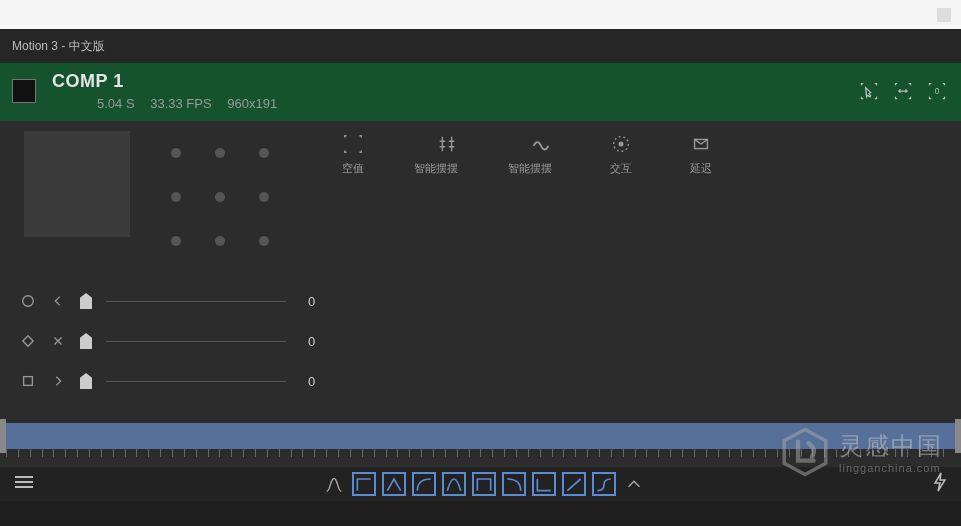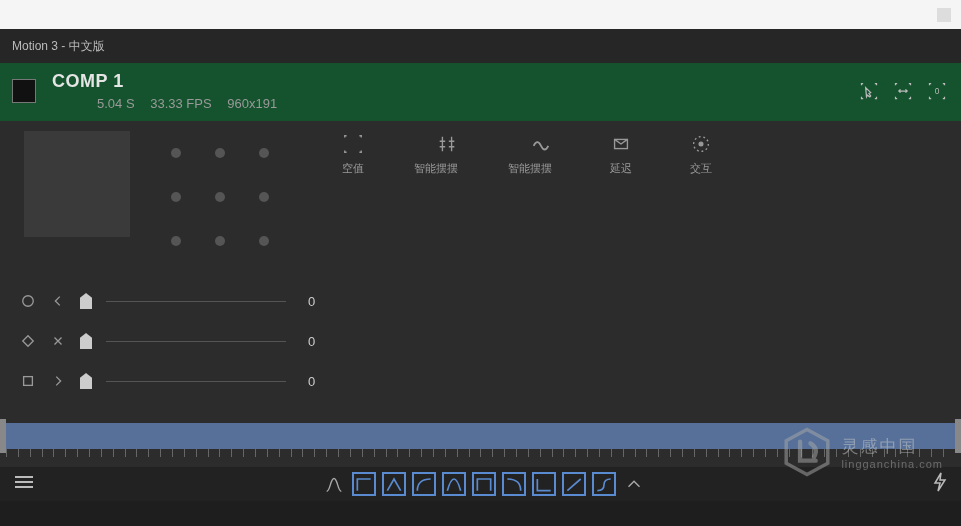--- a/index.html
+++ b/index.html
@@ -52,21 +52,21 @@
   .ease-icons { display: flex; align-items: center; gap: 6px; }
   .ease-icons .ei { width: 24px; height: 24px; display: flex; align-items: center; justify-content: center; cursor: pointer; }
   .ease-icons .ei svg { width: 22px; height: 22px; }
   .ease-icons .ei.box { border: 2px solid #5a8ad0; }
   .ease-icons .curve { stroke: #5a8ad0; stroke-width: 2; fill: none; }
   .ease-icons .plain svg { stroke: #aaa; stroke-width: 1.5; fill: none; }
   .bolt { color: #bbb; cursor: pointer; margin-left: auto; }
   
   .watermark { position: absolute; right: 18px; bottom: 48px; color: #888; opacity: 0.5; display: flex; align-items: center; gap: 8px; pointer-events: none; }
   .watermark .logo { width: 52px; height: 52px; }
-  .watermark .txt .zh { font-size: 17px; color: #ccc; letter-spacing: 2px; }
+  .watermark .txt .zh { font-size: 24px; color: #ccc; letter-spacing: 2px; }
   .watermark .txt .en { font-size: 11px; color: #aaa; letter-spacing: 1px; }
 </style>
 </head>
 <body>
 
 <div class="close-dot"></div>
 
 <div class="app">
 
   <div class="topbar">
@@ -137,31 +137,31 @@
           <span class="lbl">智能摆摆</span>
         </div>
         <div class="tool wide">
           <svg viewBox="0 0 24 24" fill="none" stroke="#999" stroke-width="2">
             <path d="M4 14 Q8 6 12 14 T20 14"></path>
           </svg>
           <span class="lbl">智能摆摆</span>
         </div>
         <div class="tool">
           <svg viewBox="0 0 24 24" fill="none" stroke="#999" stroke-width="1.5">
+            <circle cx="12" cy="12" r="8" stroke-dasharray="2 3"></circle>
+            <circle cx="12" cy="12" r="2" fill="#999"></circle>
+          </svg>
+          <span class="lbl">交互</span>
+        </div>
+        <div class="tool">
+          <svg viewBox="0 0 24 24" fill="none" stroke="#999" stroke-width="1.5">
             <rect x="5" y="7" width="14" height="10"></rect>
             <path d="M5 7l7 5 7-5"></path>
           </svg>
           <span class="lbl">延迟</span>
-        </div>
-        <div class="tool">
-          <svg viewBox="0 0 24 24" fill="none" stroke="#999" stroke-width="1.5">
-            <circle cx="12" cy="12" r="8" stroke-dasharray="2 3"></circle>
-            <circle cx="12" cy="12" r="2" fill="#999"></circle>
-          </svg>
-          <span class="lbl">交互</span>
         </div>
       </div>
   </div>
 
   <div class="sliders" id="sliders">
       <div class="slider-row">
         <span class="ic">
           <svg viewBox="0 0 16 16">
             <circle cx="8" cy="8" r="6" fill="none" stroke="#999" stroke-width="1.5"></circle>
           </svg>

